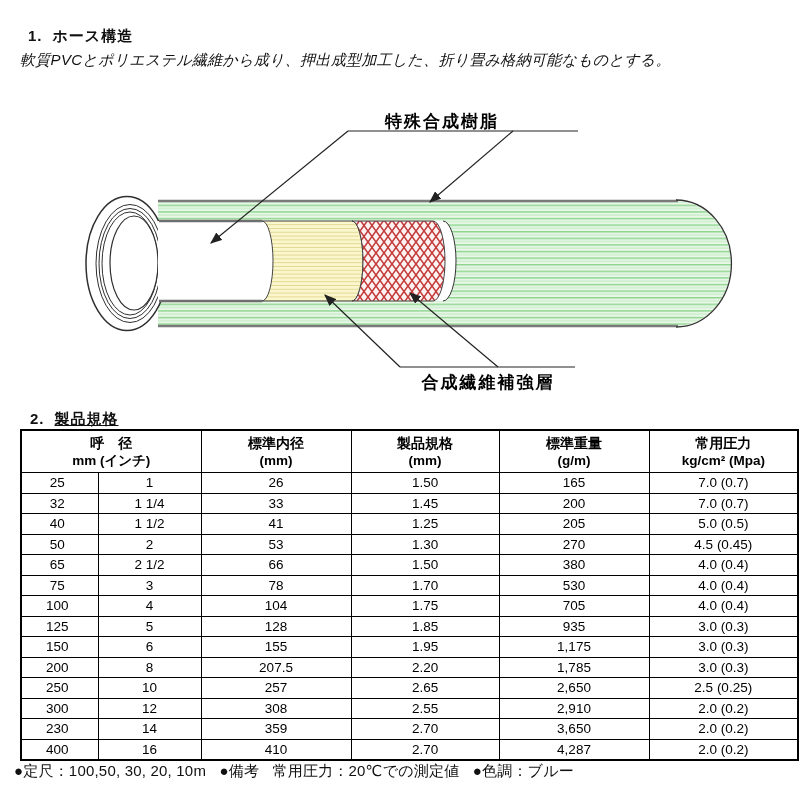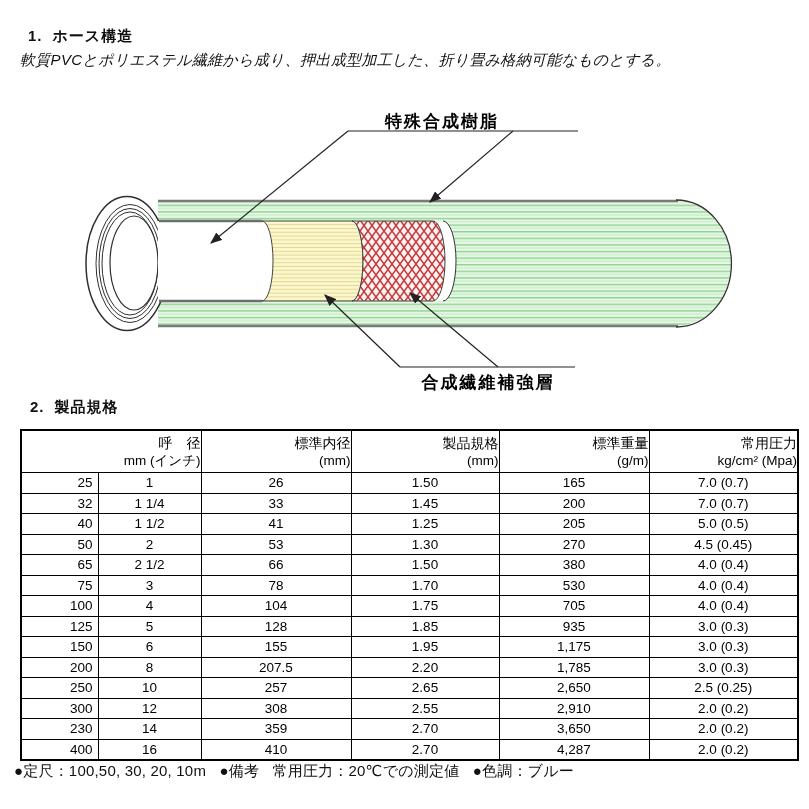--- a/index.html
+++ b/index.html
@@ -6,24 +6,24 @@
   #page{position:relative;width:809px;height:809px;background:#ffffff;overflow:hidden;
         font-family:"Liberation Sans","DejaVu Sans",sans-serif;color:#111;}
   .abs{position:absolute;}
   .sec-head{font-size:15px;font-weight:600;letter-spacing:1px;}
   .sec-num{display:inline-block;margin-right:10px;}
   .para{font-size:15px;letter-spacing:0.3px;white-space:nowrap;}
   
   #spec-table{border-collapse:collapse;table-layout:fixed;font-size:13.5px;color:#000;
               border:2px solid #000;}
   #spec-table th,#spec-table td{border:1px solid #000;padding:0;overflow:hidden;white-space:nowrap;}
-  #spec-table th{font-weight:400;line-height:1.3;height:41px;text-align:right;font-size:14px;}
+  #spec-table th{font-weight:700;line-height:1.3;height:41px;text-align:center;font-size:14px;}
   #spec-table tbody tr{height:20.5px;}
   #spec-table td{text-align:center;vertical-align:middle;}
-  #spec-table td.c0{text-align:right;padding-right:5px;border-right:1px solid #000;}
+  #spec-table td.c0{padding-right:5px;border-right:1px solid #000;}
   .hdr-l2{font-size:13.5px;}
   
   #footer-notes{font-size:15px;letter-spacing:0.2px;white-space:nowrap;}
   #footer-notes span{margin-right:9px;}
   svg text{font-family:"Liberation Sans","DejaVu Sans",sans-serif;}
 </style>
 </head>
 <body>
 
 <div id="page">
@@ -87,21 +87,21 @@
     </g>
 
     <g>
       <path d="M400,367 H575" stroke="#222" stroke-width="1.2" fill="none"></path>
       <path d="M400,367 L325,295" stroke="#222" stroke-width="1.2" fill="none" marker-end="url(#arw)"></path>
       <path d="M498,367 L410,293" stroke="#222" stroke-width="1.2" fill="none" marker-end="url(#arw)"></path>
       <text x="488" y="388" text-anchor="middle" font-size="17" font-weight="bold" letter-spacing="2">合成繊維補強層</text>
     </g>
   </svg>
 
-  <div class="abs sec-head" style="left:30px;top:398px;">
+  <div class="abs sec-head" style="left:30px;top:410px;text-decoration:underline;">
     <span class="sec-num">2.</span><span>製品規格</span>
   </div>
 
   <table id="spec-table" class="abs" style="left:20px;top:429px;width:777px;">
     <colgroup>
       <col style="width:77px">
         <col style="width:103px">
         <col style="width:150px">
       <col style="width:148px">
         <col style="width:150px">

